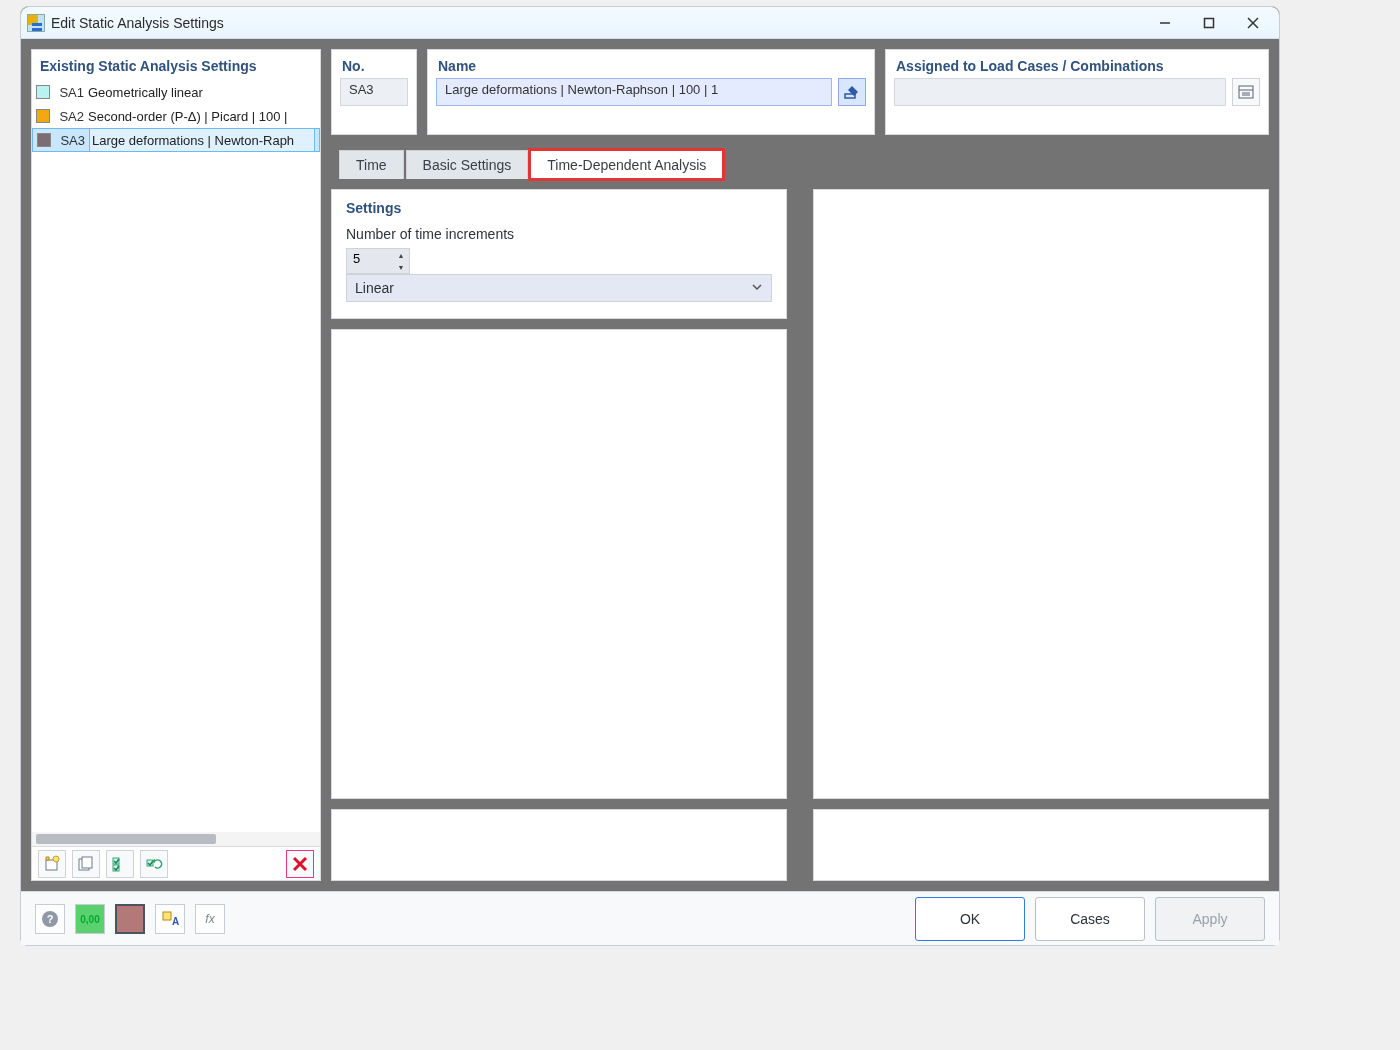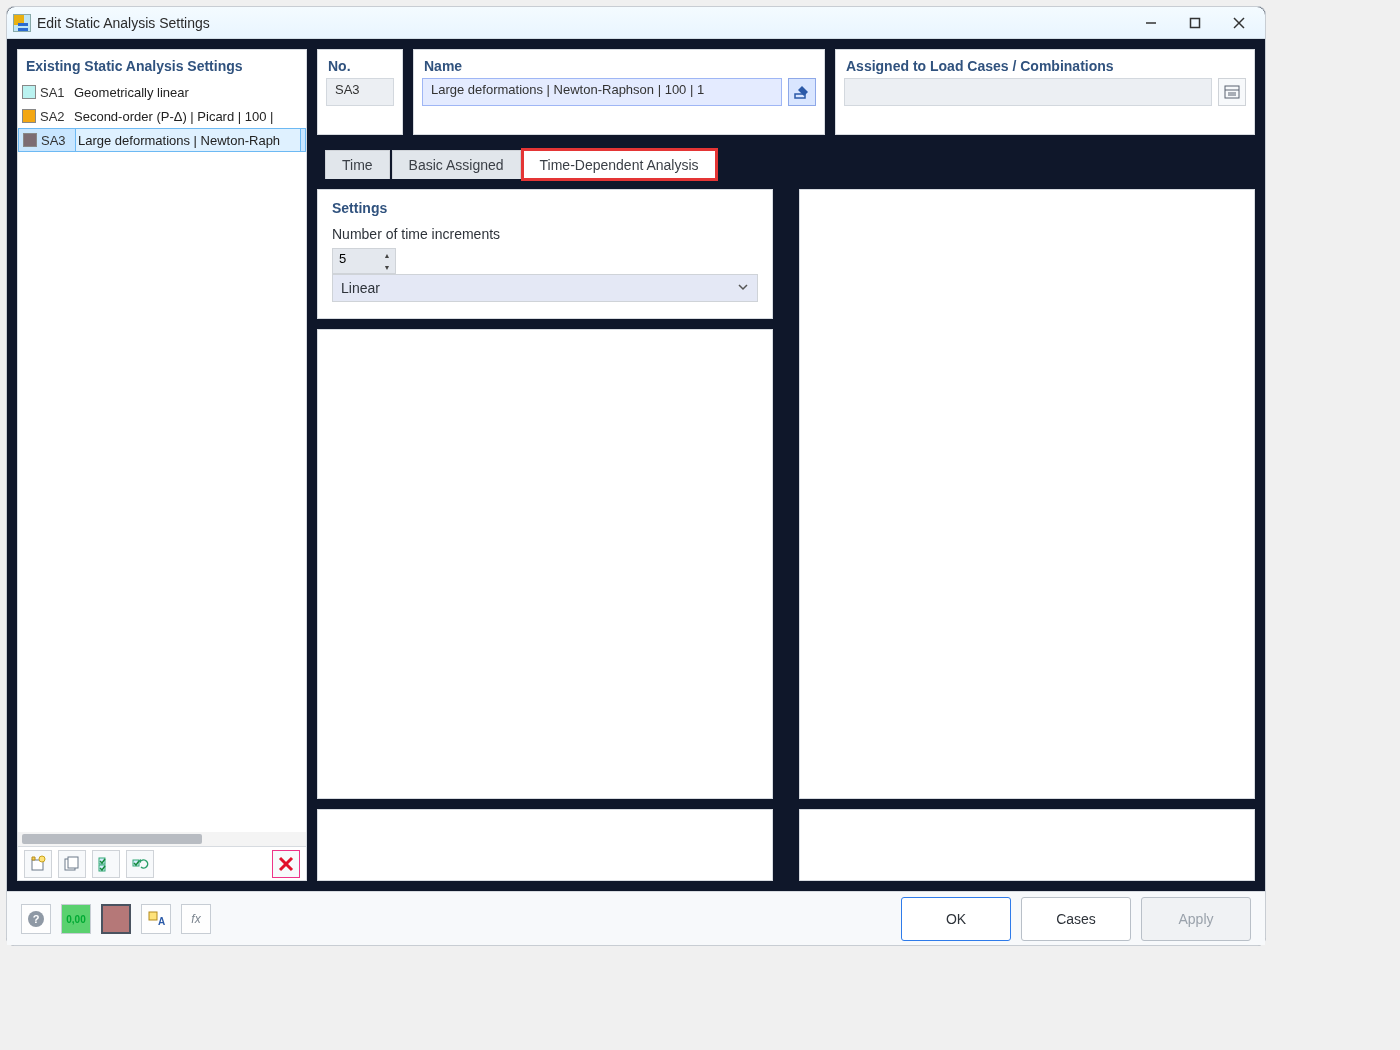--- a/index.html
+++ b/index.html
@@ -1,19 +1,19 @@
 <!DOCTYPE html>
 <html><head>
 <meta charset="utf-8">
 <style>
   * { box-sizing: border-box; font-family: "Segoe UI", Tahoma, sans-serif; }
   body { margin:0; background:#f0f0f0; width:1400px; height:1050px; overflow:hidden;}
   .dialog {
-    position:absolute; left:6px; top:6px; width:1260px; height:940px;
-    background:#0f172a; border:1px solid #c8cdd3; border-radius:8px;
+    position:absolute; left:20px; top:6px; width:1260px; height:940px;
+    background:#737373; border:1px solid #c8cdd3; border-radius:8px;
     display:flex; flex-direction:column;
   }
   .titlebar {
     height:32px; display:flex; align-items:center; padding:0 4px 0 6px;
     background:linear-gradient(#f4fbff,#e9f5ff); border-bottom:1px solid #d3dde5;
     border-radius:8px 8px 0 0;
   }
   .titlebar .app-icon {
     width:18px; height:18px; margin-right:6px;
     background:
@@ -34,21 +34,21 @@
   }
   .left-header {
     font-size:14px; font-weight:600; color:#30527e; padding:8px 8px 6px 8px;
   }
   .list { flex:1; overflow:hidden; }
   .row {
     display:flex; align-items:center; font-size:13px; height:24px; padding:0 4px; gap:4px;
     white-space:nowrap; overflow:hidden;
   }
   .row .swatch { width:14px; height:14px; border:1px solid #888; flex:0 0 14px;}
-  .row .id { width:30px; text-align:left; color:#333; }
+  .row .id { width:30px; text-align:right; color:#333; }
   .row .desc { flex:1; overflow:hidden; text-overflow:clip; color:#222;}
   .row.selected { background:#c9e6ff; border:1px solid #6db9f3;}
   .row.selected .desc { border:1px solid #6db9f3; background:#dff1ff; padding:8px 2px;}
 
   .left-scrollbar { height:14px; background:#f4f4f4; position:relative; }
   .left-scrollbar .thumb { position:absolute; left:4px; top:2px; height:10px; width:180px; background:#b8bcc2; border-radius:2px;}
 
   .left-toolbar { height:34px; border-top:1px solid #d7dbe0; display:flex; align-items:center; padding:0 6px; gap:6px;}
   .iconbtn {
     width:28px; height:28px; border:1px solid #cfd3d8; background:#f7f9fb; display:flex; align-items:center; justify-content:center;
@@ -57,21 +57,21 @@
   .left-toolbar .spacer{flex:1;}
 
   .right { flex:1; display:flex; flex-direction:column; gap:10px; }
   .toprow { display:flex; gap:10px; height:86px; }
   .panel { background:#ffffff; border:1px solid #d7dbe0; }
   .panel .plabel { font-size:14px; font-weight:600; color:#30527e; padding:8px 10px 4px 10px;}
   .no-panel { width:86px; }
   .no-panel .field { margin:0 8px 8px 8px; }
   .name-panel { flex:1; }
   .name-panel .row2{ display:flex; align-items:center; gap:6px; padding:0 8px 8px 8px;}
-  .assign-panel { width:420px; }
+  .assign-panel { width:384px; }
   .assign-panel .row2{ display:flex; align-items:center; gap:6px; padding:0 8px 8px 8px;}
   .field {
     height:28px; background:#eceff3; border:1px solid #d3d8de; font-size:13px; padding:3px 8px;
     color:#333;
   }
   .name-field { flex:1; background:#e4ebff; border:1px solid #9fb6f5; }
 
   .editicon {
     width:28px; height:28px; border:1px solid #8ea8e8; background:#d9e6ff; display:flex; align-items:center; justify-content:center;
   }
@@ -237,21 +237,21 @@
                   <line x1="4" y1="8" x2="12" y2="8" stroke="#5a6370"></line>
                   <line x1="4" y1="10" x2="12" y2="10" stroke="#5a6370"></line>
                 </svg>
             </div>
           </div>
         </div>
       </div>
 
       <div class="tabs" id="tabs">
           <div class="tab">Time</div>
-          <div class="tab">Basic Assigned</div>
+          <div class="tab">Basic Settings</div>
           <div class="tab active highlight">Time-Dependent Analysis</div>
         </div>
 
       <div class="main-panels">
         <div class="col">
           <div class="panel settings-panel">
             <div class="settings-title">Settings</div>
             <div class="setting-label">Number of time increments</div>
             <div class="spinner">
               <div class="val">5</div>

